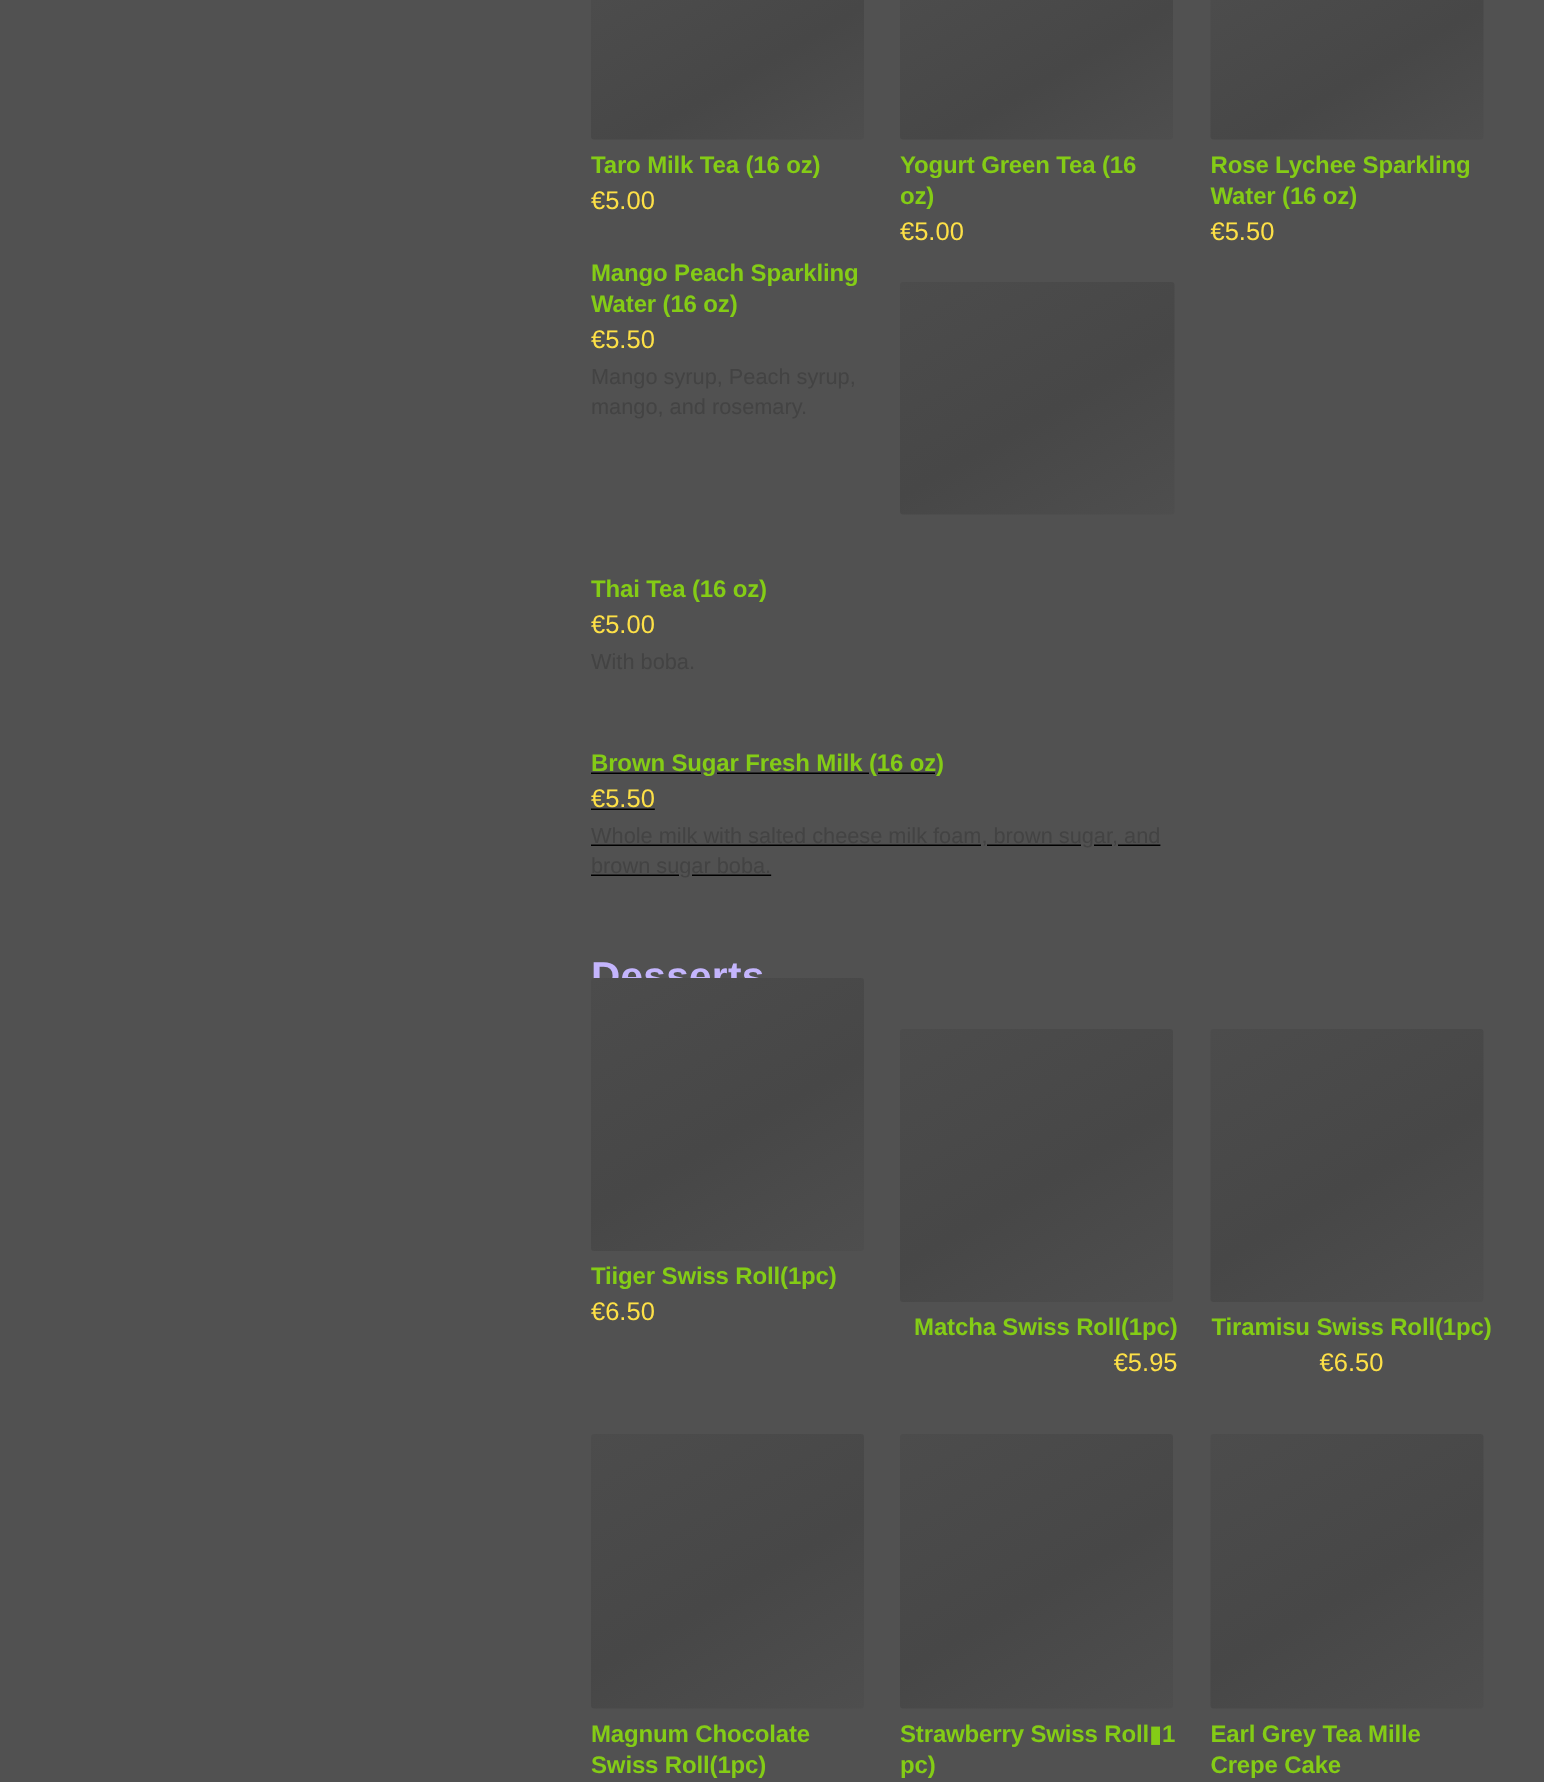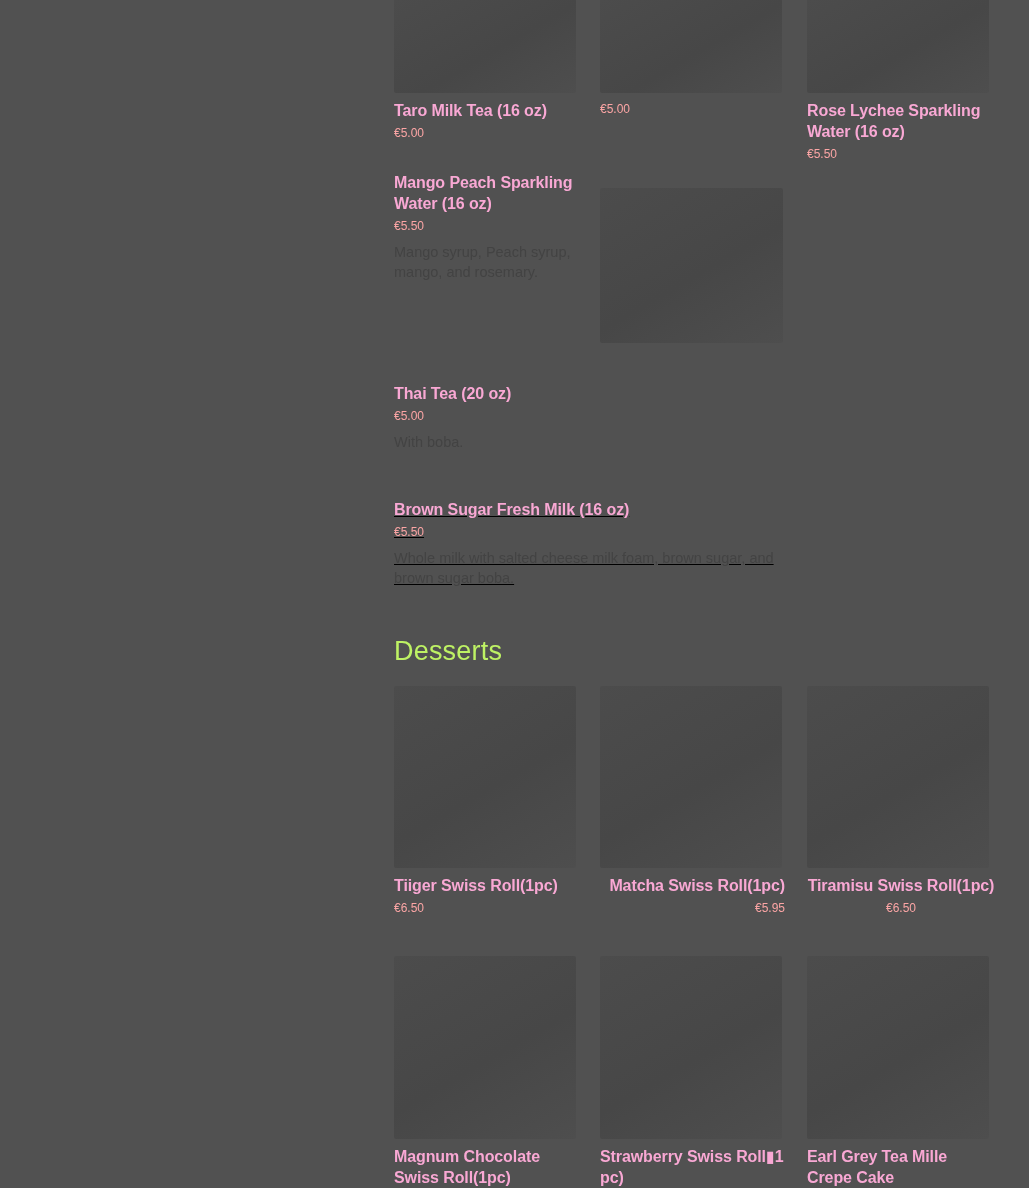--- a/index.html
+++ b/index.html
@@ -11,49 +11,50 @@
     font-family:"Liberation Sans","DejaVu Sans",sans-serif;
   }
   .card{position:absolute;}
   .thumb{
     width:182px;
     background:linear-gradient(150deg,#4c4c4c 0%,#474747 55%,#4e4e4e 100%);
     border-radius:2px;
   }
   .item-name{
     font-size:16px;line-height:21px;font-weight:600;
-    color:#f9a8d4;letter-spacing:-0.1px;
+    color:#84cc16;letter-spacing:-0.1px;
   }
   .item-price{
-    margin-top:3px;font-size:12px;line-height:19px;color:#fca5a5;
+    margin-top:3px;font-size:17px;line-height:19px;color:#fde047;
   }
   .item-desc{
     margin-top:6px;font-size:14.5px;line-height:20px;color:#434343;
   }
   .txt{margin-top:7px;}
   .section-heading{
     position:absolute;
-    font-size:27px;line-height:30px;font-weight:400;
-    color:#bef264;letter-spacing:0.2px;
+    font-size:27px;line-height:30px;font-weight:700;
+    color:#c4b5fd;letter-spacing:0.2px;
   }
 </style>
 </head>
 <body>
 
 <div class="card" style="left:394px;top:0;width:190px;">
   <div class="thumb" style="height:93px;border-top-left-radius:0;border-top-right-radius:0;"></div>
   <div class="txt">
     <div class="item-name">Taro Milk Tea (16 oz)</div>
     <div class="item-price">€5.00</div>
   </div>
 </div>
 
 <div class="card" style="left:600px;top:0;width:172px;">
   <div class="thumb" style="height:93px;border-top-left-radius:0;border-top-right-radius:0;"></div>
   <div class="txt">
+    <div class="item-name">Yogurt Green Tea (16 oz)</div>
     <div class="item-price">€5.00</div>
   </div>
 </div>
 
 <div class="card" style="left:807px;top:0;width:180px;">
   <div class="thumb" style="height:93px;border-top-left-radius:0;border-top-right-radius:0;"></div>
   <div class="txt">
     <div class="item-name">Rose Lychee Sparkling Water (16 oz)</div>
     <div class="item-price">€5.50</div>
   </div>
@@ -61,34 +62,34 @@
 
 <div class="card" style="left:394px;top:172px;width:205px;">
   <div class="item-name">Mango Peach Sparkling Water (16 oz)</div>
   <div class="item-price">€5.50</div>
   <div class="item-desc">Mango syrup, Peach syrup, mango, and rosemary.</div>
 </div>
 
 <div class="card thumb" style="left:600px;top:188px;width:183px;height:155px;"></div>
 
 <div class="card" style="left:394px;top:383px;width:205px;">
-  <div class="item-name">Thai Tea (20 oz)</div>
+  <div class="item-name">Thai Tea (16 oz)</div>
   <div class="item-price">€5.00</div>
   <div class="item-desc">With boba.</div>
 </div>
 
 <div class="card" style="left:394px;top:499px;width:392px;text-decoration:underline;">
   <div class="item-name">Brown Sugar Fresh Milk (16 oz)</div>
   <div class="item-price">€5.50</div>
   <div class="item-desc">Whole milk with salted cheese milk foam, brown sugar, and brown sugar boba.</div>
 </div>
 
 <h2 class="section-heading" style="left:394px;top:636px;margin:0;">Desserts</h2>
 
-<div class="card" style="left:394px;top:686px;width:185px;">
+<div class="card" style="left:394px;top:652px;width:185px;">
   <div class="thumb" style="height:182px;"></div>
   <div class="txt">
     <div class="item-name">Tiiger Swiss Roll(1pc)</div>
     <div class="item-price">€6.50</div>
   </div>
 </div>
 
 <div class="card" style="left:600px;top:686px;width:185px;text-align:right;">
   <div class="thumb" style="height:182px;"></div>
   <div class="txt">

